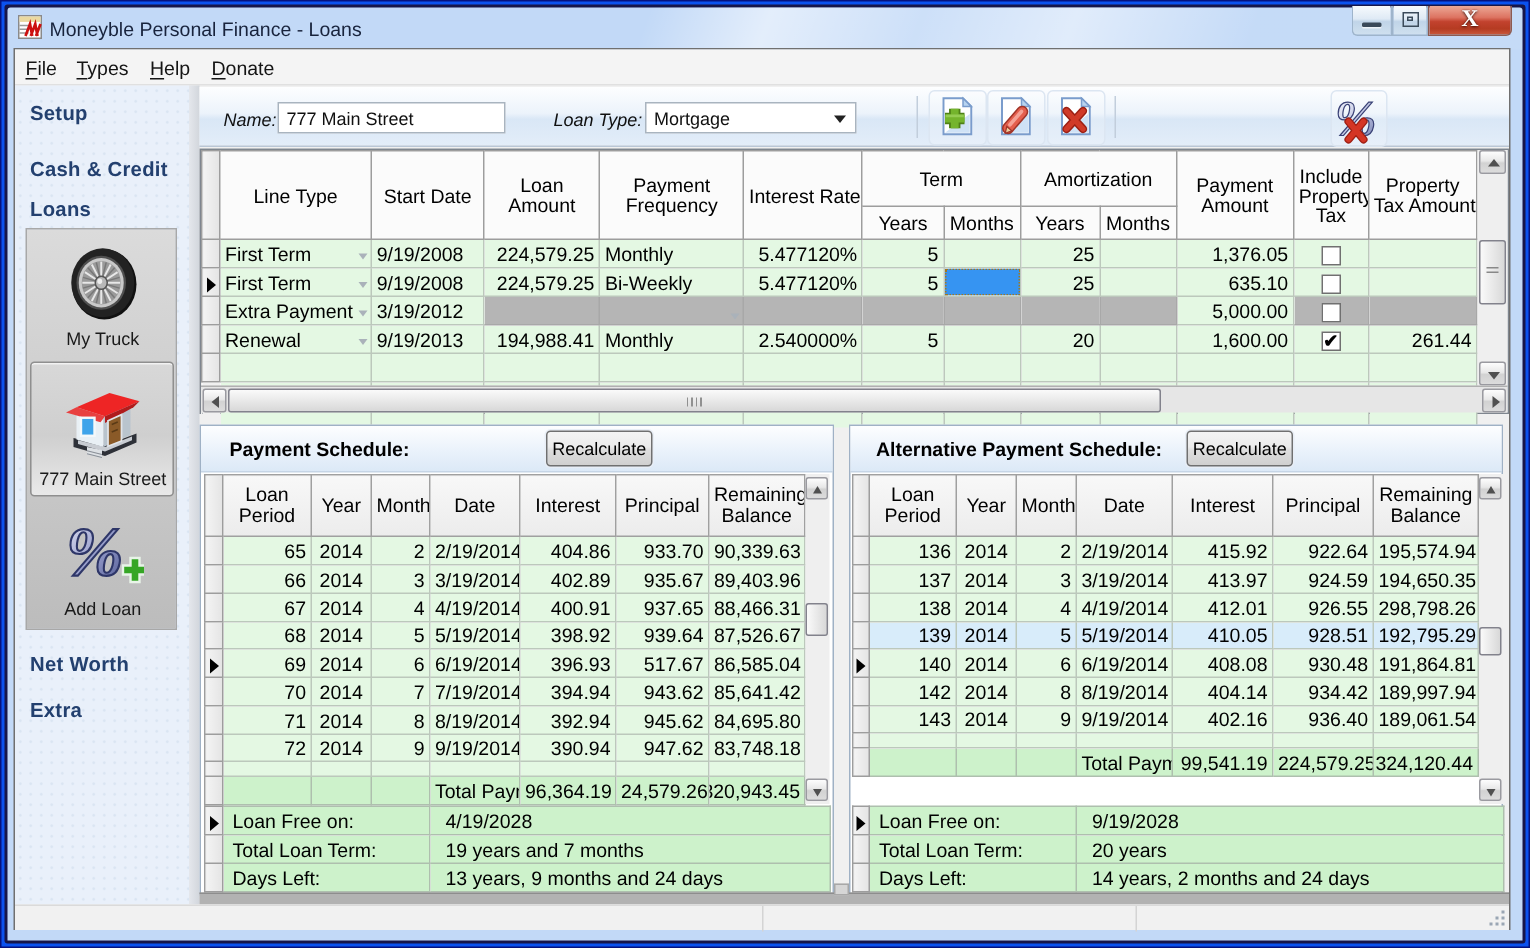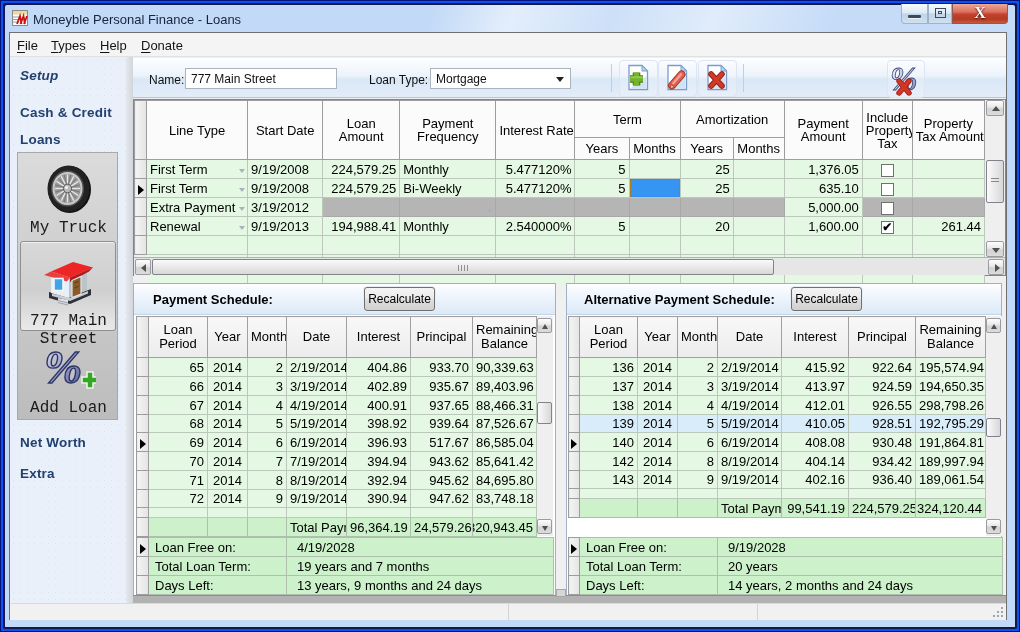--- a/index.html
+++ b/index.html
@@ -23,27 +23,27 @@
 .mi { position:absolute; top:5px; font-size:13px; color:#141414; }
 .mi u { text-decoration:underline; text-underline-offset:2px; }
 
 .sidebar { left:10px; top:57px; width:116px; height:546px; background:#e9f0fa;
   background-image:radial-gradient(circle, #d9e4f2 0.7px, rgba(0,0,0,0) 1px);
   background-size:7px 7px; }
 .split { left:126px; top:57px; width:7px; height:546px; background:linear-gradient(90deg,#e4e7ec,#d2d6dc); }
 .nav { position:absolute; left:20px; font-size:13.5px; font-weight:bold; color:#23406f; letter-spacing:0.2px;}
 .iconpanel { left:17px; top:152px; width:101px; height:268px;
   background:linear-gradient(#dbdbdb,#bcbcbc); border:1px solid #a8a8a8; }
-.ilabel { position:absolute; width:101px; text-align:center; font-size:16px; color:#1a1a1a; left:0;font-family:Liberation Mono, monospace; }
+.ilabel { position:absolute; width:101px; text-align:center; font-size:12px; color:#1a1a1a; left:0; }
 .selbtn { position:absolute; left:2px; top:88px; width:96px; height:90px; border:1px solid #8f8f8f;
   border-radius:3px; background:linear-gradient(#d8d8d8,#cfcfcf 55%,#e9e9e9); box-shadow:inset 0 1px 0 #f2f2f2; }
 
 .toolbar { left:133px; top:58px; width:873px; height:40px;
   background:linear-gradient(#fdfeff,#ecf3fb 45%,#d9e7f6 55%,#e3edf9); border-bottom:1px solid #b9c6d6; }
-.tlabel { position:absolute; font-size:12px; color:#101010; }
+.tlabel { position:absolute; font-size:12px; color:#101010;font-style:italic; }
 .tinput { position:absolute; background:#fff; border:1px solid #a9b4bf; font-size:12px; color:#101010;
   padding:3px 0 0 5px; }
 .tbtn { position:absolute; top:2px; width:39px; height:37px; border:1px solid #dce6f2; border-radius:4px;
   background:rgba(255,255,255,0.18); }
 .tsep { position:absolute; top:6px; width:1px; height:28px; background:#c2cedc; }
 
 table { border-collapse:collapse; table-layout:fixed; }
 td { overflow:hidden; white-space:nowrap; font-size:13px; color:#000; padding:0 3px; }
 .num { text-align:right; }
 .ctr { text-align:center; }
@@ -93,21 +93,21 @@
     </div>
   </div>
 <div class="abs wbtn close" style="color:#fff;font-weight:bold;font-size:16px;text-align:center;font-family:'Liberation Serif',serif;"><span style="text-shadow:0 1px 2px #000000aa, 0 0 1px #802010;position:relative;top:-0.5px;">X</span></div>
 <div class="abs menubar"></div>
 <div class="mi" style="left:17px;top:38px;"><u>F</u>ile</div>
 <div class="mi" style="left:51px;top:38px;"><u>T</u>ypes</div>
 <div class="mi" style="left:100px;top:38px;"><u>H</u>elp</div>
 <div class="mi" style="left:141px;top:38px;"><u>D</u>onate</div>
 <div class="abs sidebar"></div>
 <div class="abs split"></div>
-<div class="nav" style="top:68px;font-style:italic;">Setup</div>
+<div class="nav" style="top:68px;">Setup</div>
 <div class="nav" style="top:105px;">Cash &amp; Credit</div>
 <div class="nav" style="top:132px;">Loans</div>
 <div class="nav" style="top:435px;">Net Worth</div>
 <div class="nav" style="top:466px;">Extra</div>
 <div class="abs iconpanel">
 <svg style="position:absolute;left:28px;top:11px" width="46" height="50" viewBox="0 0 46 50">
 <ellipse cx="23.5" cy="25.5" rx="21.5" ry="23.5" fill="#111"></ellipse>
 <ellipse cx="22.5" cy="24.5" rx="21" ry="23" fill="#222"></ellipse>
 <ellipse cx="21.5" cy="24.5" rx="16.5" ry="18" fill="#505050"></ellipse>
 <ellipse cx="21.5" cy="24.5" rx="15" ry="16.5" fill="#c9c9c9"></ellipse>

